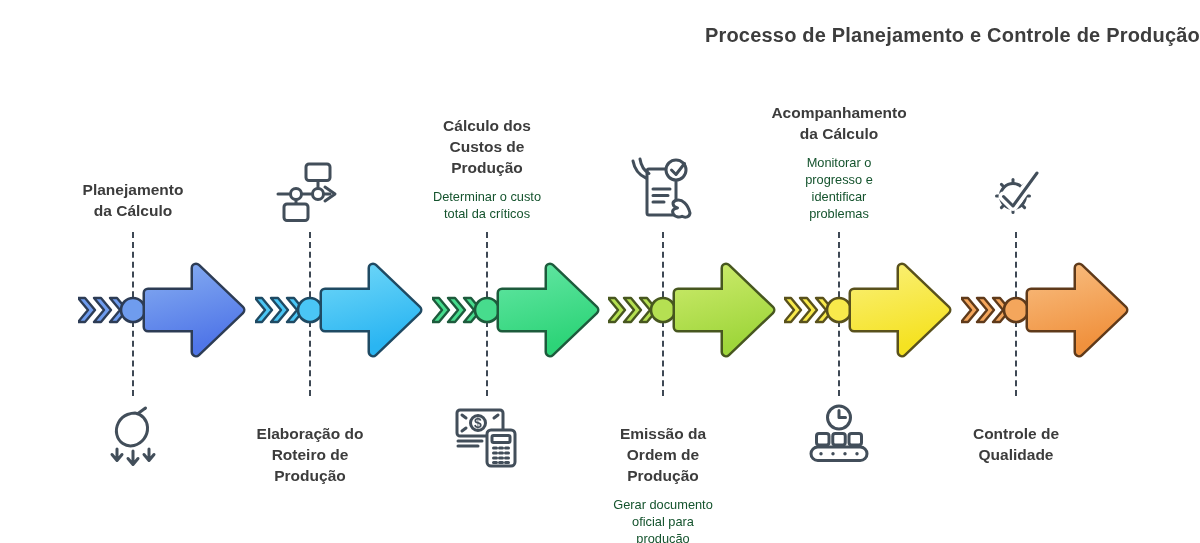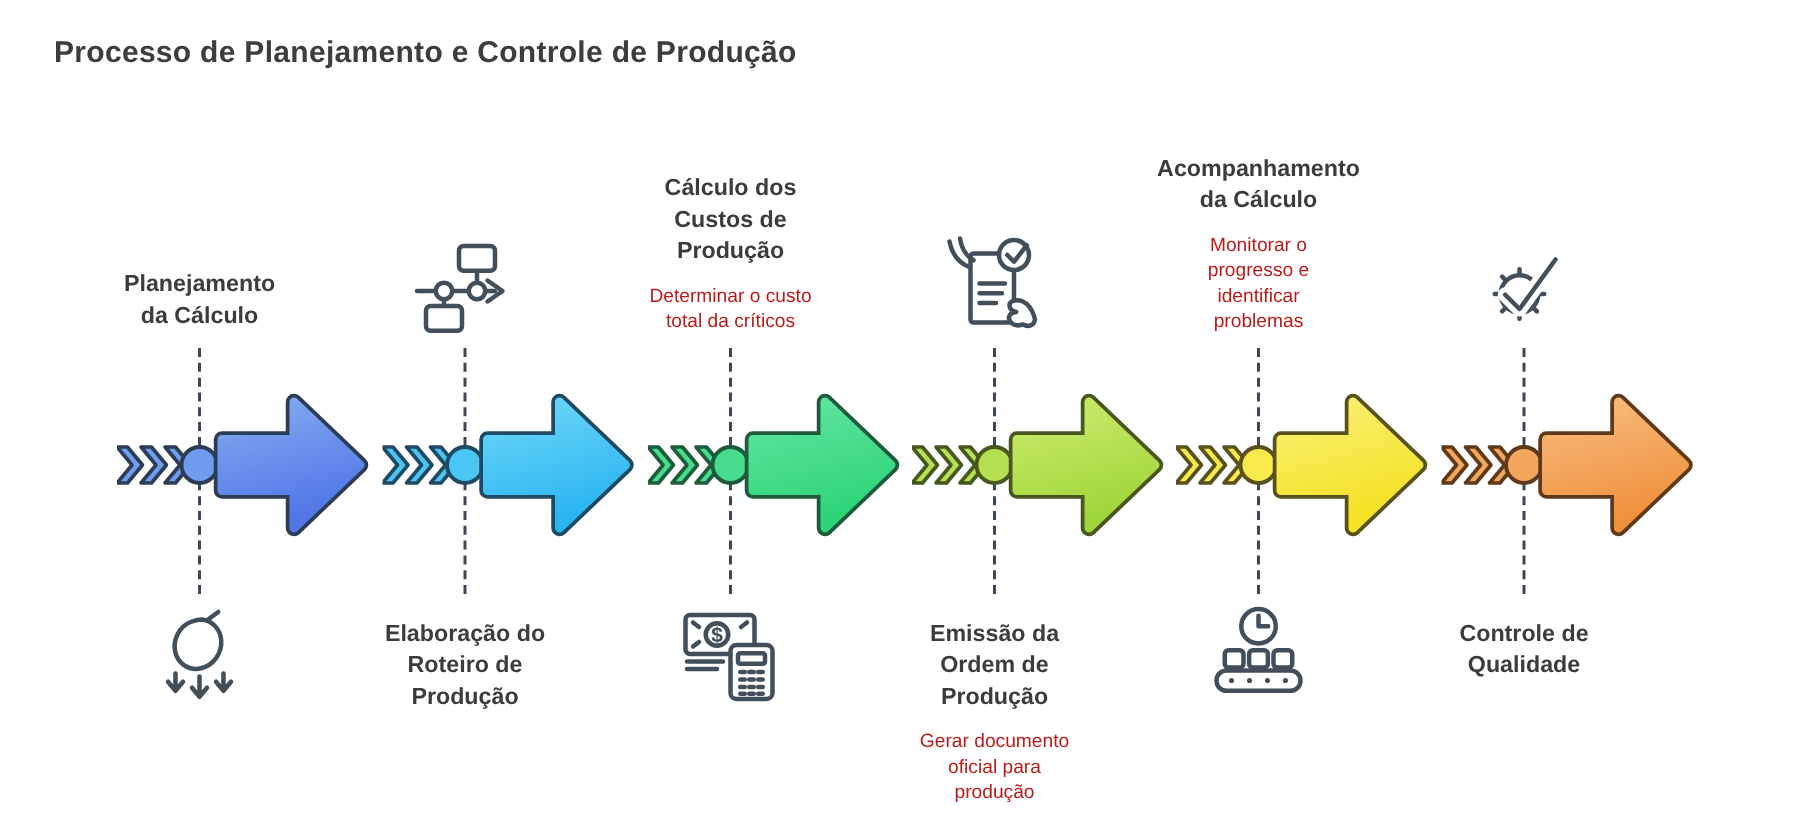--- a/index.html
+++ b/index.html
@@ -1,29 +1,29 @@
 <!DOCTYPE html>
 <html><head>
 <meta charset="utf-8">
 <style>
   * { margin:0; padding:0; box-sizing:border-box; }
   html,body { background:#fff; }
   body { font-family:"Liberation Sans", sans-serif; }
   .canvas { position:relative; width:1200px; height:543px; background:#fff; overflow:hidden; }
-  .title { position:absolute; top:24px; left:0; width:100%; text-align:left;
+  .title { position:absolute; top:24px; left:0; width:100%; text-align:right;
            font-size:20px; font-weight:bold; color:#3d3d3d; letter-spacing:.2px;padding-left:36px; }
   .stage { position:absolute; top:0; width:176px; height:543px; }
   .dash  { position:absolute; left:87px; top:232px; height:164px; width:0;
            border-left:2px dashed #3e4854; }
   .flow  { position:absolute; left:33px; top:258px; }
   .txt   { position:absolute; left:50%; transform:translateX(-50%); width:172px; text-align:center; }
   .txt.top { bottom:321px; }
-  .txt.bottom { top:413px; }
+  .txt.bottom { top:424px; }
   .heading { font-size:15.5px; font-weight:bold; color:#3c3c3c; line-height:1.35; white-space:pre-line; }
-  .desc    { margin-top:9px; font-size:12.8px; color:#b91c1c; line-height:1.33; white-space:pre-line; }
+  .desc    { margin-top:9px; font-size:12.8px; color:#14532d; line-height:1.33; white-space:pre-line; }
   .icon { position:absolute; left:50%; transform:translateX(-50%); width:72px; height:72px; }
   .icon.above { top:156px; }
   .icon.below { top:400px; }
   .icon svg { width:100%; height:100%; display:block; }
   .ic  { stroke:#424e5a; stroke-width:3; fill:none; stroke-linecap:round; stroke-linejoin:round; }
   .icf { fill:#fff; }
   .icd { fill:#424e5a; stroke:none; }
   .chev { fill:var(--c-mid); stroke:var(--c-out); stroke-width:2.4; stroke-linejoin:round; }
   .node { fill:var(--c-mid); stroke:var(--c-out); stroke-width:2.6; }
   .arrow-under { fill:none; stroke:var(--c-out); stroke-width:11; stroke-linejoin:round; stroke-linecap:round; }

